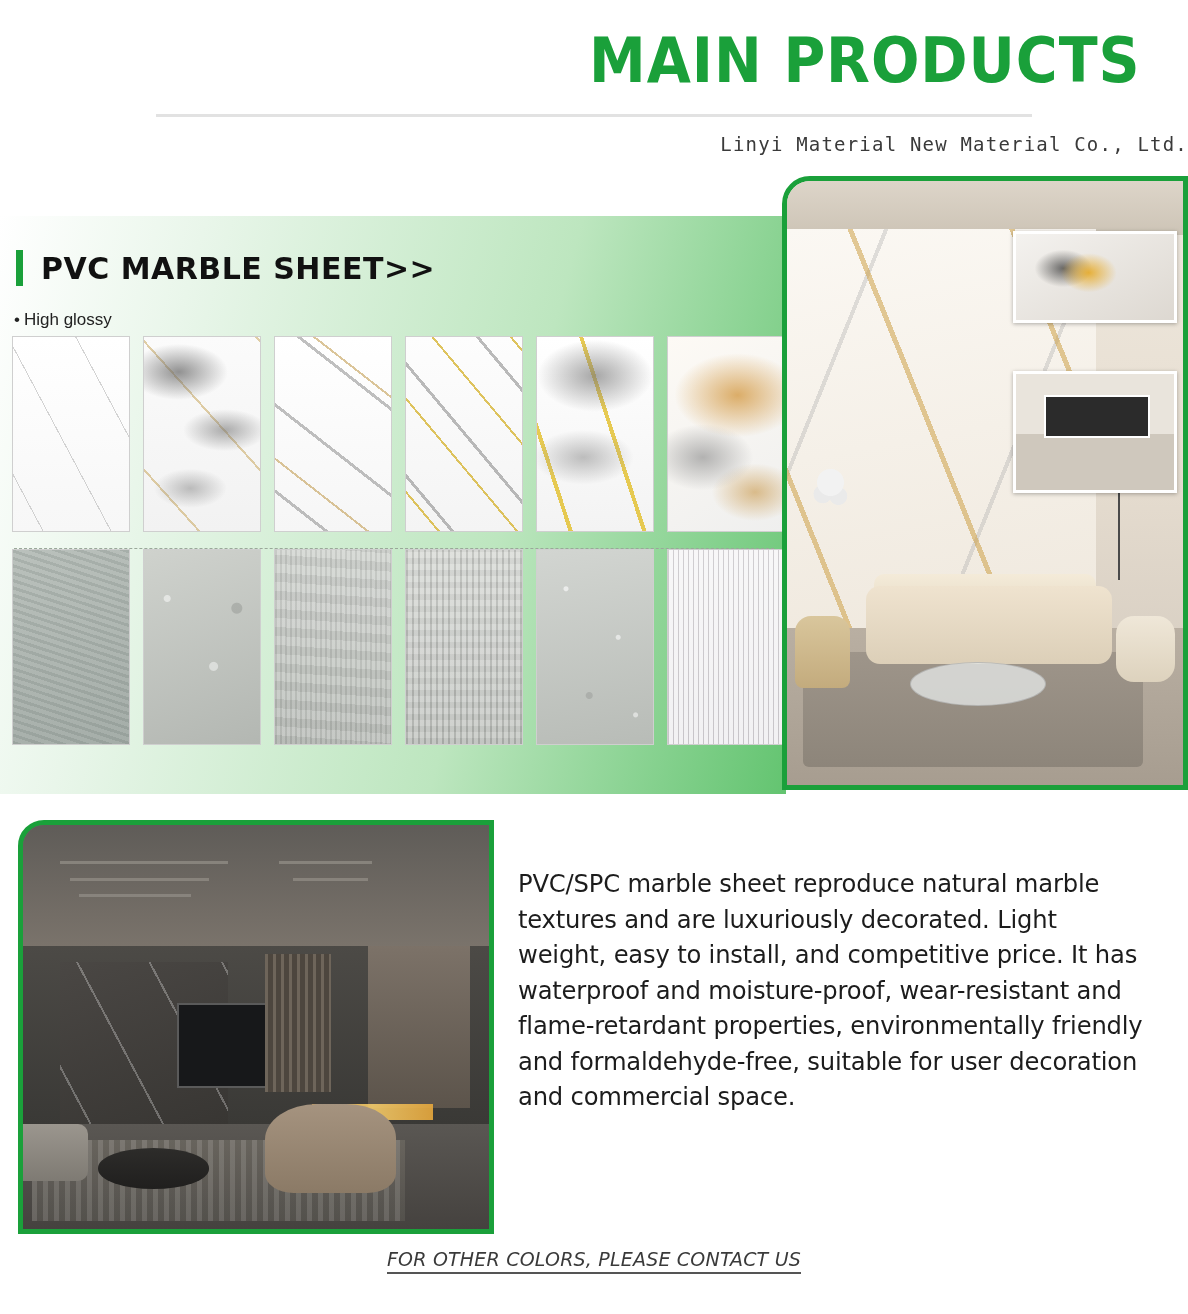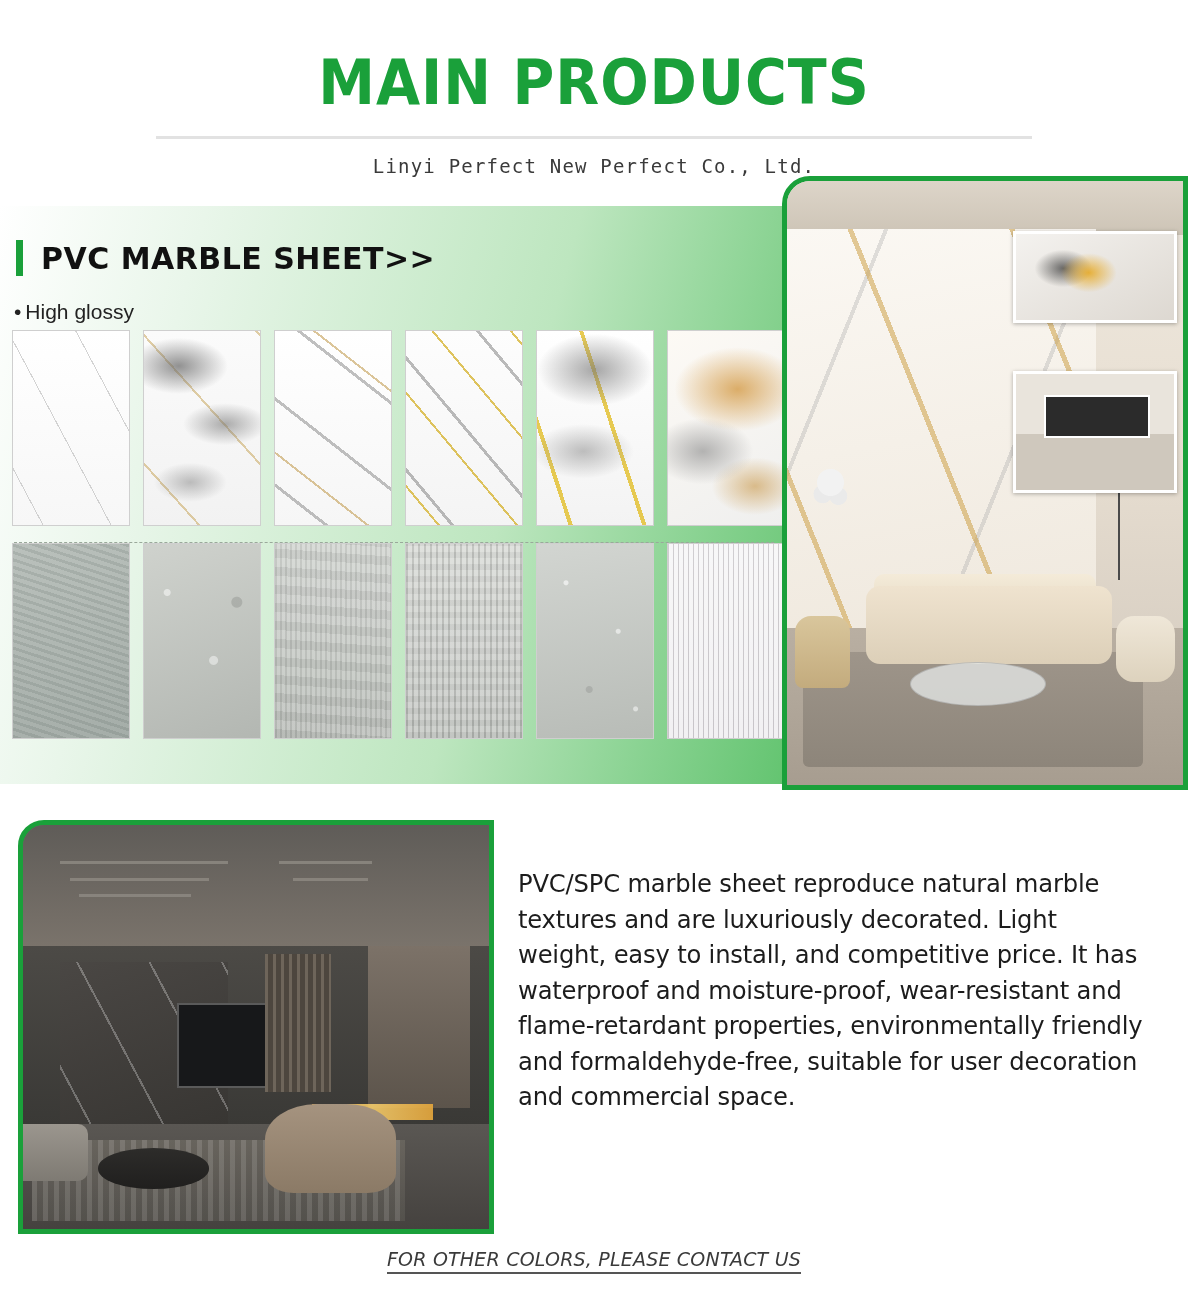--- a/index.html
+++ b/index.html
@@ -10,22 +10,22 @@
   body {
     width: 1188px;
     height: 1314px;
     font-family: "Liberation Sans", sans-serif;
     position: relative;
     overflow: hidden;
   }
 
   
   .header {
-    padding-top: 52px;
-    text-align: center;
+    padding-top: 30px;
+    text-align: right;
   }
   .main-title {
     font-family: "DejaVu Sans", sans-serif;
     font-weight: 700;
     font-size: 62px;
     letter-spacing: 1px;
     color: #1aa03a;
     line-height: 1;
     margin: 0;
     transform: scaleX(0.92);
@@ -41,21 +41,21 @@
     font-family: "DejaVu Sans Mono", monospace;
     font-size: 19px;
     letter-spacing: 1.2px;
     color: #3a3a3a;
   }
 
   
   .panel {
     position: absolute;
     left: 0;
-    top: 206px;
+    top: 216px;
     width: 786px;
     height: 578px;
     background: linear-gradient(105deg, #ffffff 0%, #e9f6ea 22%, #bde6bf 62%, #63c470 100%);
   }
   .panel-heading {
     display: flex;
     align-items: center;
     padding: 34px 0 0 16px;
   }
   .heading-bar {
@@ -66,21 +66,21 @@
   }
   .heading-text {
     font-family: "DejaVu Sans", sans-serif;
     font-weight: 700;
     font-size: 30px;
     letter-spacing: 0.5px;
     color: #111111;
   }
   .group-label {
     margin: 24px 0 6px 14px;
-    font-size: 21px;
+    font-size: 17px;
     color: #222222;
     font-family: "Liberation Sans", sans-serif;
   }
   .group-label .bullet {
     color: #222;
     margin-right: 4px;
   }
   .swatch-row {
     display: flex;
     gap: 13px;
@@ -353,21 +353,21 @@
     padding-bottom: 2px;
     letter-spacing: 0.2px;
   }
 </style>
 </head>
 <body>
 
 <div class="header">
   <h1 class="main-title">MAIN PRODUCTS</h1>
   <div class="title-rule"></div>
-  <p class="subtitle">Linyi Perfect New Perfect Co., Ltd.</p>
+  <p class="subtitle">Linyi Material New Material Co., Ltd.</p>
 </div>
 
 <div class="panel">
 
   <div class="panel-heading">
     <div class="heading-bar"></div>
     <div class="heading-text">PVC MARBLE SHEET&gt;&gt;</div>
   </div>
 
   <div class="group-label">

